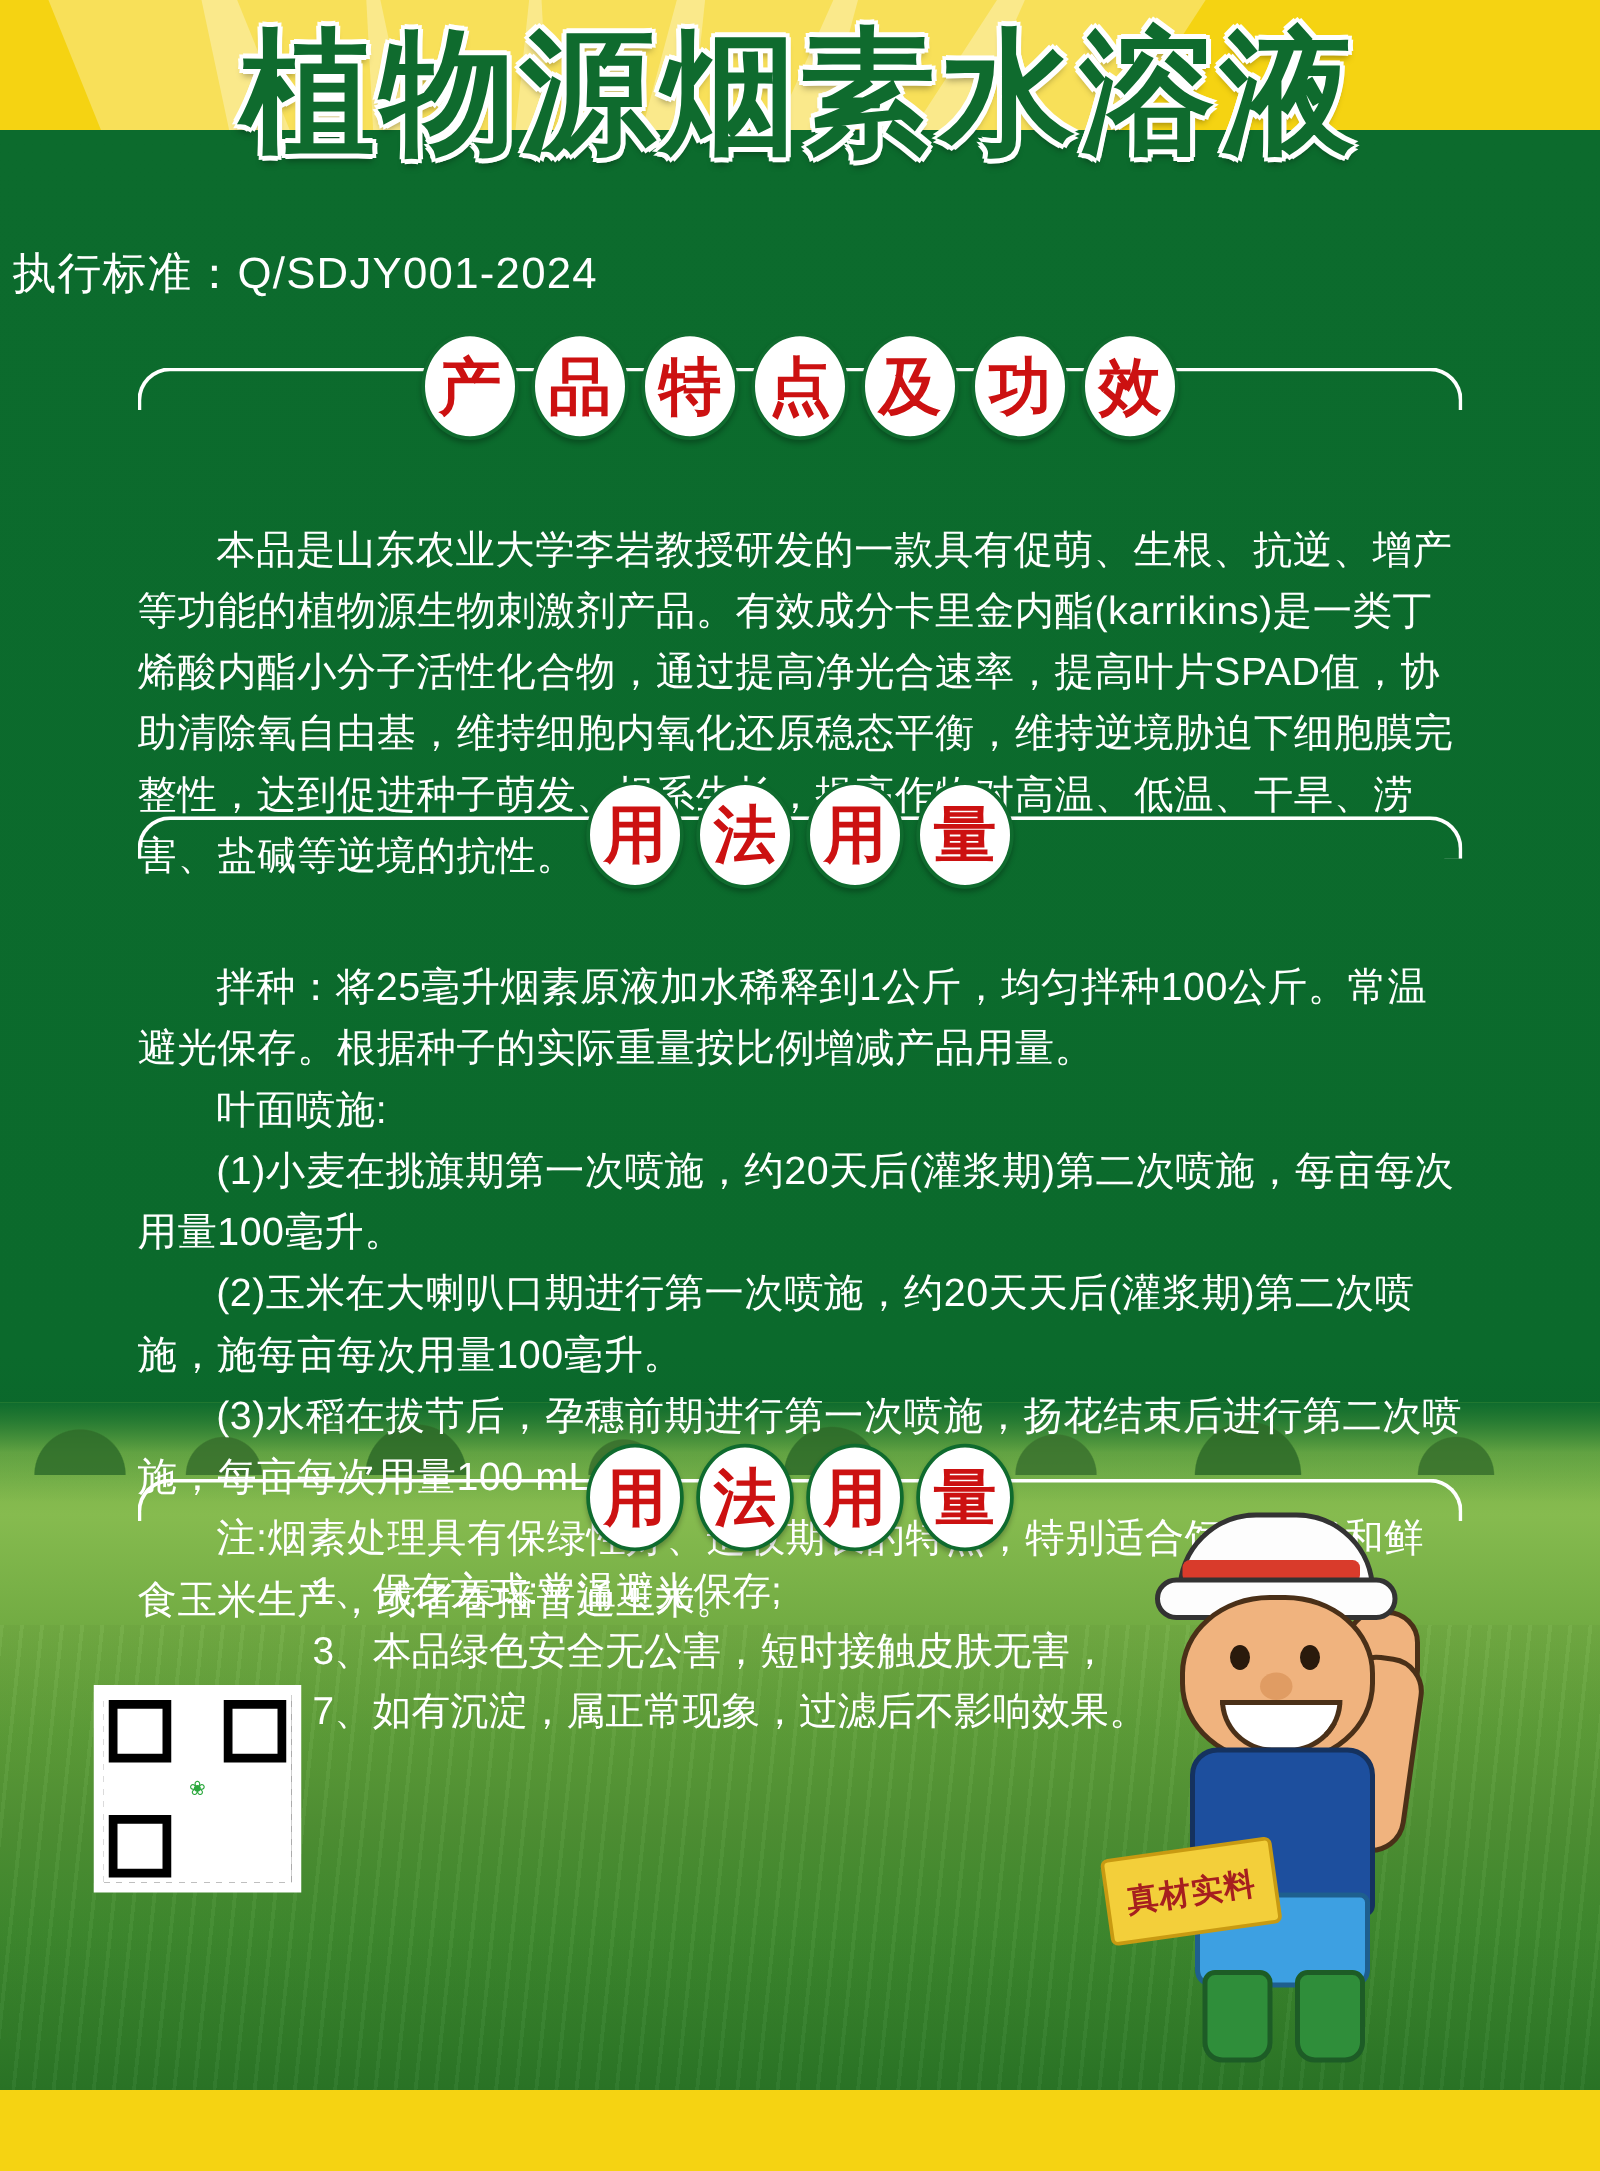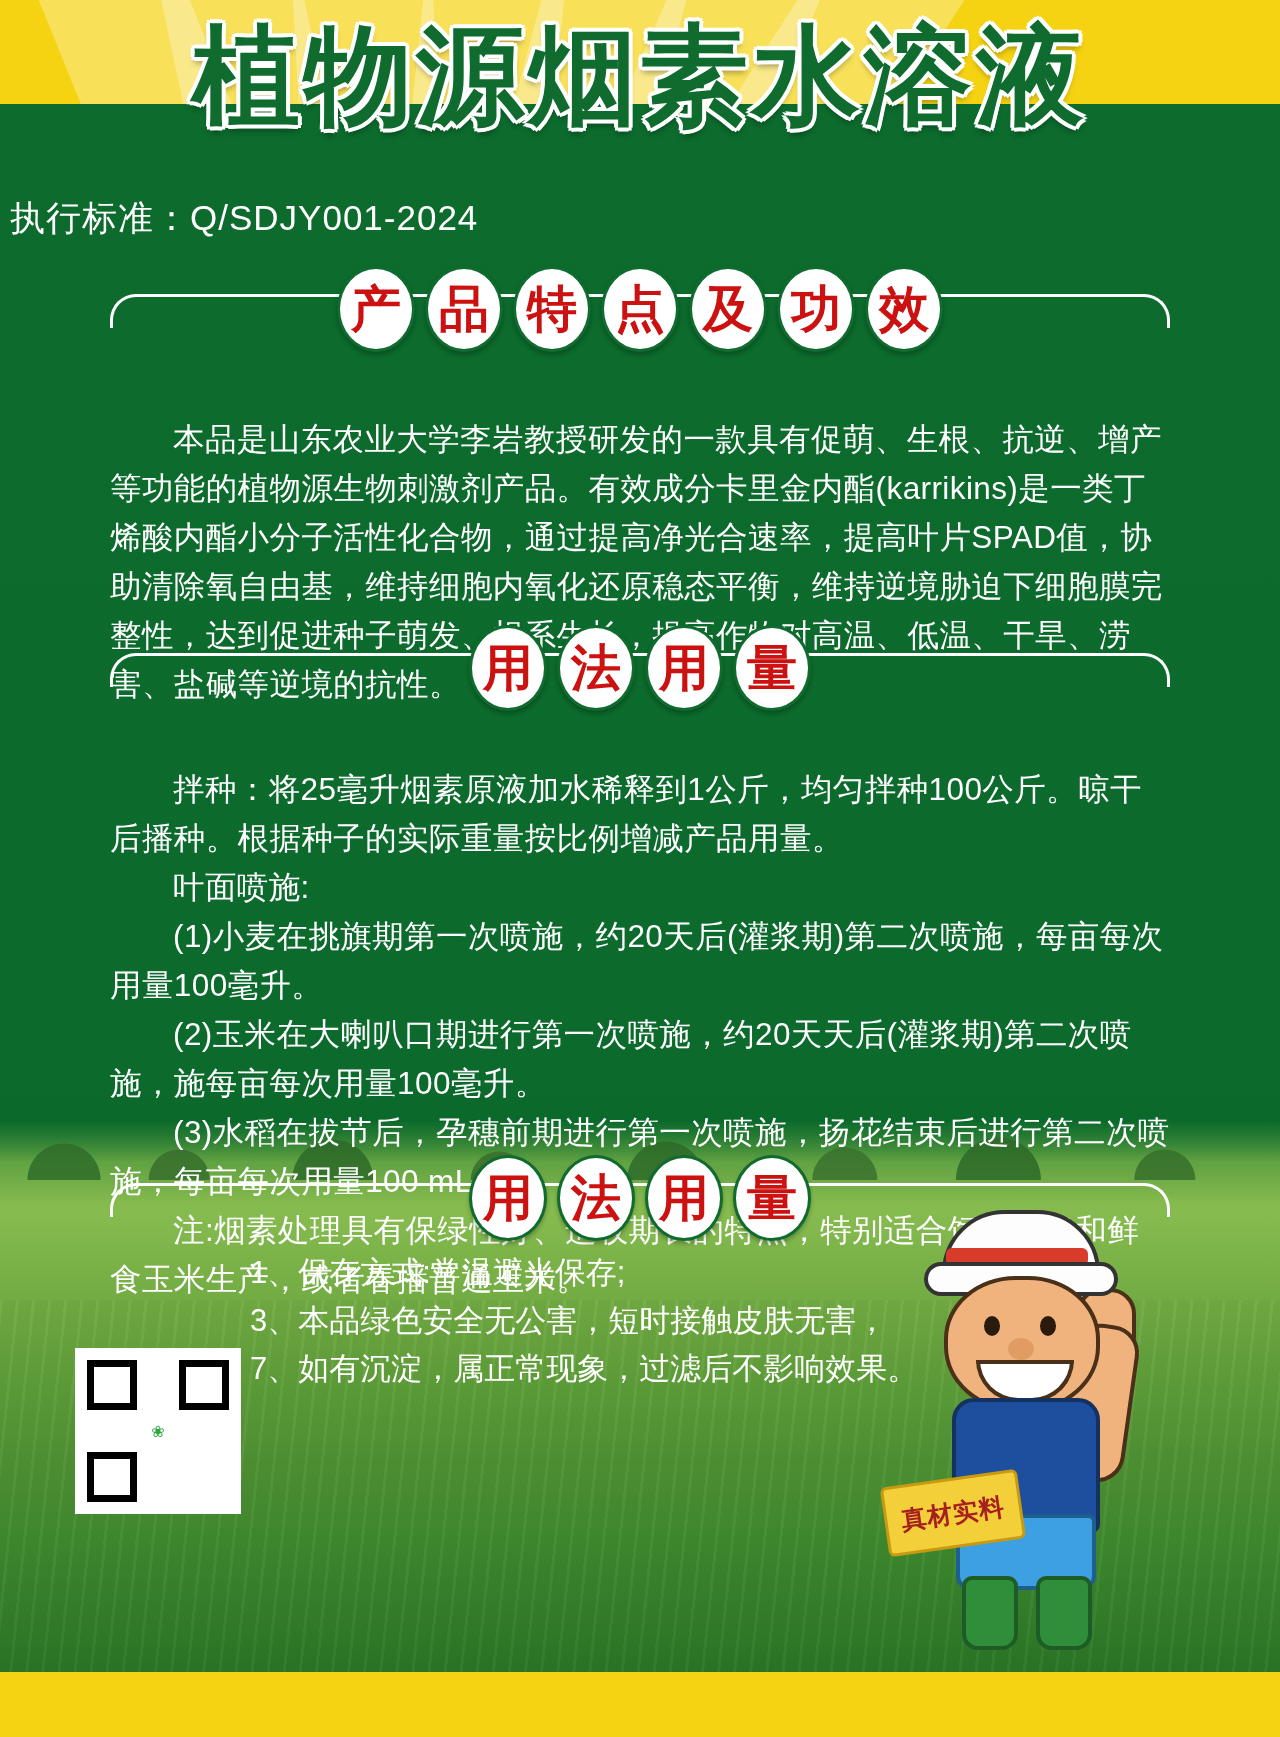--- a/index.html
+++ b/index.html
@@ -120,21 +120,21 @@
     text-align: center;
     font-size: 108px;
     line-height: 1;
     font-weight: bold;
     letter-spacing: 4px;
     color: #0f6b2e;
     text-shadow:
       -3px -3px 0 #fff, 3px -3px 0 #fff, -3px 3px 0 #fff, 3px 3px 0 #fff,
       -4px 0 0 #fff, 4px 0 0 #fff, 0 -4px 0 #fff, 0 4px 0 #fff,
       0 6px 6px rgba(0,0,0,0.35);
-    font-family: Liberation Sans, sans-serif;
+    font-family: Liberation Serif, serif;
   }
   .standard {
     position: absolute;
     left: 0;
     top: 195px;
     width: 1280px;
     text-align: left;
     color: #ffffff;
     font-size: 35px;
     letter-spacing: 1px;
@@ -422,21 +422,21 @@
     <div class="ribbon-line"></div>
     <div class="ribbon-chars">
       <div class="char-pill">用</div>
       <div class="char-pill">法</div>
       <div class="char-pill">用</div>
       <div class="char-pill">量</div>
     </div>
   </div>
 
   <div class="body-text" style="left:110px; top:765px; width:1060px;">
-    <p class="indent">拌种：将25毫升烟素原液加水稀释到1公斤，均匀拌种100公斤。晾干后播种。根据种子的实际重量按比例增减产品用量。</p>
+    <p class="indent">拌种：将25毫升烟素原液加水稀释到1公斤，均匀拌种100公斤。常温避光保存。根据种子的实际重量按比例增减产品用量。</p>
     <p class="indent">叶面喷施:</p>
     <p class="indent">(1)小麦在挑旗期第一次喷施，约20天后(灌浆期)第二次喷施，每亩每次用量100毫升。</p>
     <p class="indent">(2)玉米在大喇叭口期进行第一次喷施，约20天天后(灌浆期)第二次喷施，施每亩每次用量100毫升。</p>
     <p class="indent">(3)水稻在拔节后，孕穗前期进行第一次喷施，扬花结束后进行第二次喷施，每亩每次用量100 mL。</p>
     <p class="indent">注:烟素处理具有保绿性好、适收期长的特点，特别适合饲用玉米和鲜食玉米生产，或者春播普通玉米。</p>
   </div>
 
   <div class="section-head" style="top:1155px;">
     <div class="ribbon-line"></div>
     <div class="ribbon-chars">

